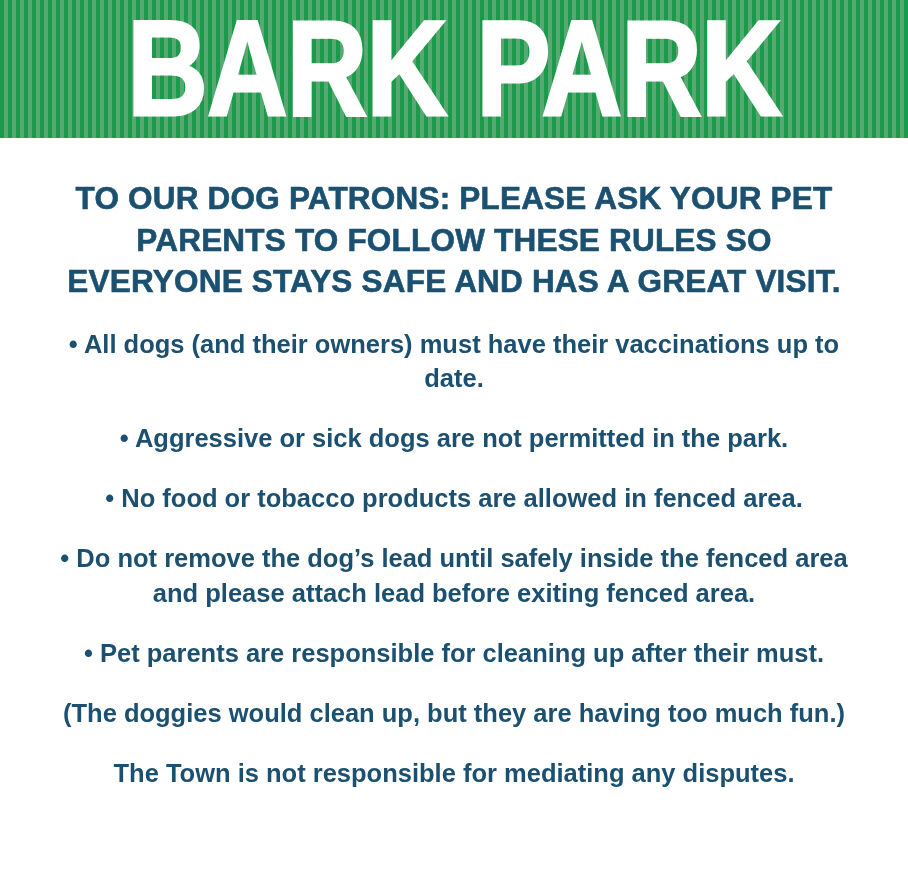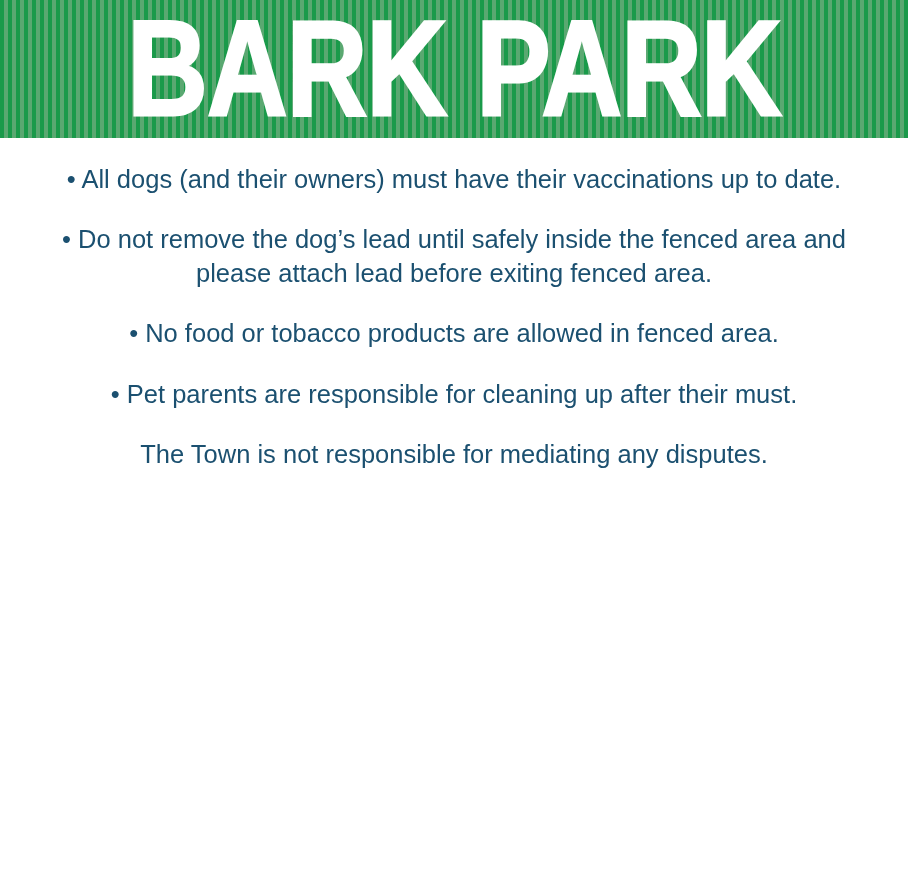--- a/index.html
+++ b/index.html
@@ -83,21 +83,21 @@
 
   .rules {
     margin: 0;
     padding: 24px 4px 0 4px;
     list-style: none;
   }
 
   .rule {
     text-align: center;
     font-family: "Liberation Sans Narrow", "Liberation Sans", sans-serif;
-    font-weight: 400;
+    font-weight: 700;
     font-size: 25.5px;
     line-height: 1.34;
     color: #1b5070;
     margin: 0 0 26px 0;
     padding: 0 6px;
   }
 
   .rule:last-child {
     margin-bottom: 0;
   }
@@ -108,24 +108,27 @@
 <body>
 
 <div class="poster">
 
   <div class="banner">
     <div class="banner-title">BARK PARK</div>
   </div>
 
   <div class="body-area">
 
+    <h1 class="headline">TO OUR DOG PATRONS: PLEASE ASK YOUR PET PARENTS TO FOLLOW THESE RULES SO EVERYONE STAYS SAFE AND HAS A GREAT VISIT.</h1>
 
     <div class="rules">
       <p class="rule">• All dogs (and their owners) must have their vaccinations up to date.</p>
+      <p class="rule">• Aggressive or sick dogs are not permitted in the park.</p>
+      <p class="rule">• No food or tobacco products are allowed in fenced area.</p>
       <p class="rule">• Do not remove the dog’s lead until safely inside the fenced area and please attach lead before exiting fenced area.</p>
-      <p class="rule">• No food or tobacco products are allowed in fenced area.</p>
       <p class="rule">• Pet parents are responsible for cleaning up after their must.</p>
+      <p class="rule no-bullet">(The doggies would clean up, but they are having too much fun.)</p>
       <p class="rule no-bullet">The Town is not responsible for mediating any disputes.</p>
     </div>
 
   </div>
 
 </div>
 
 </body></html>

